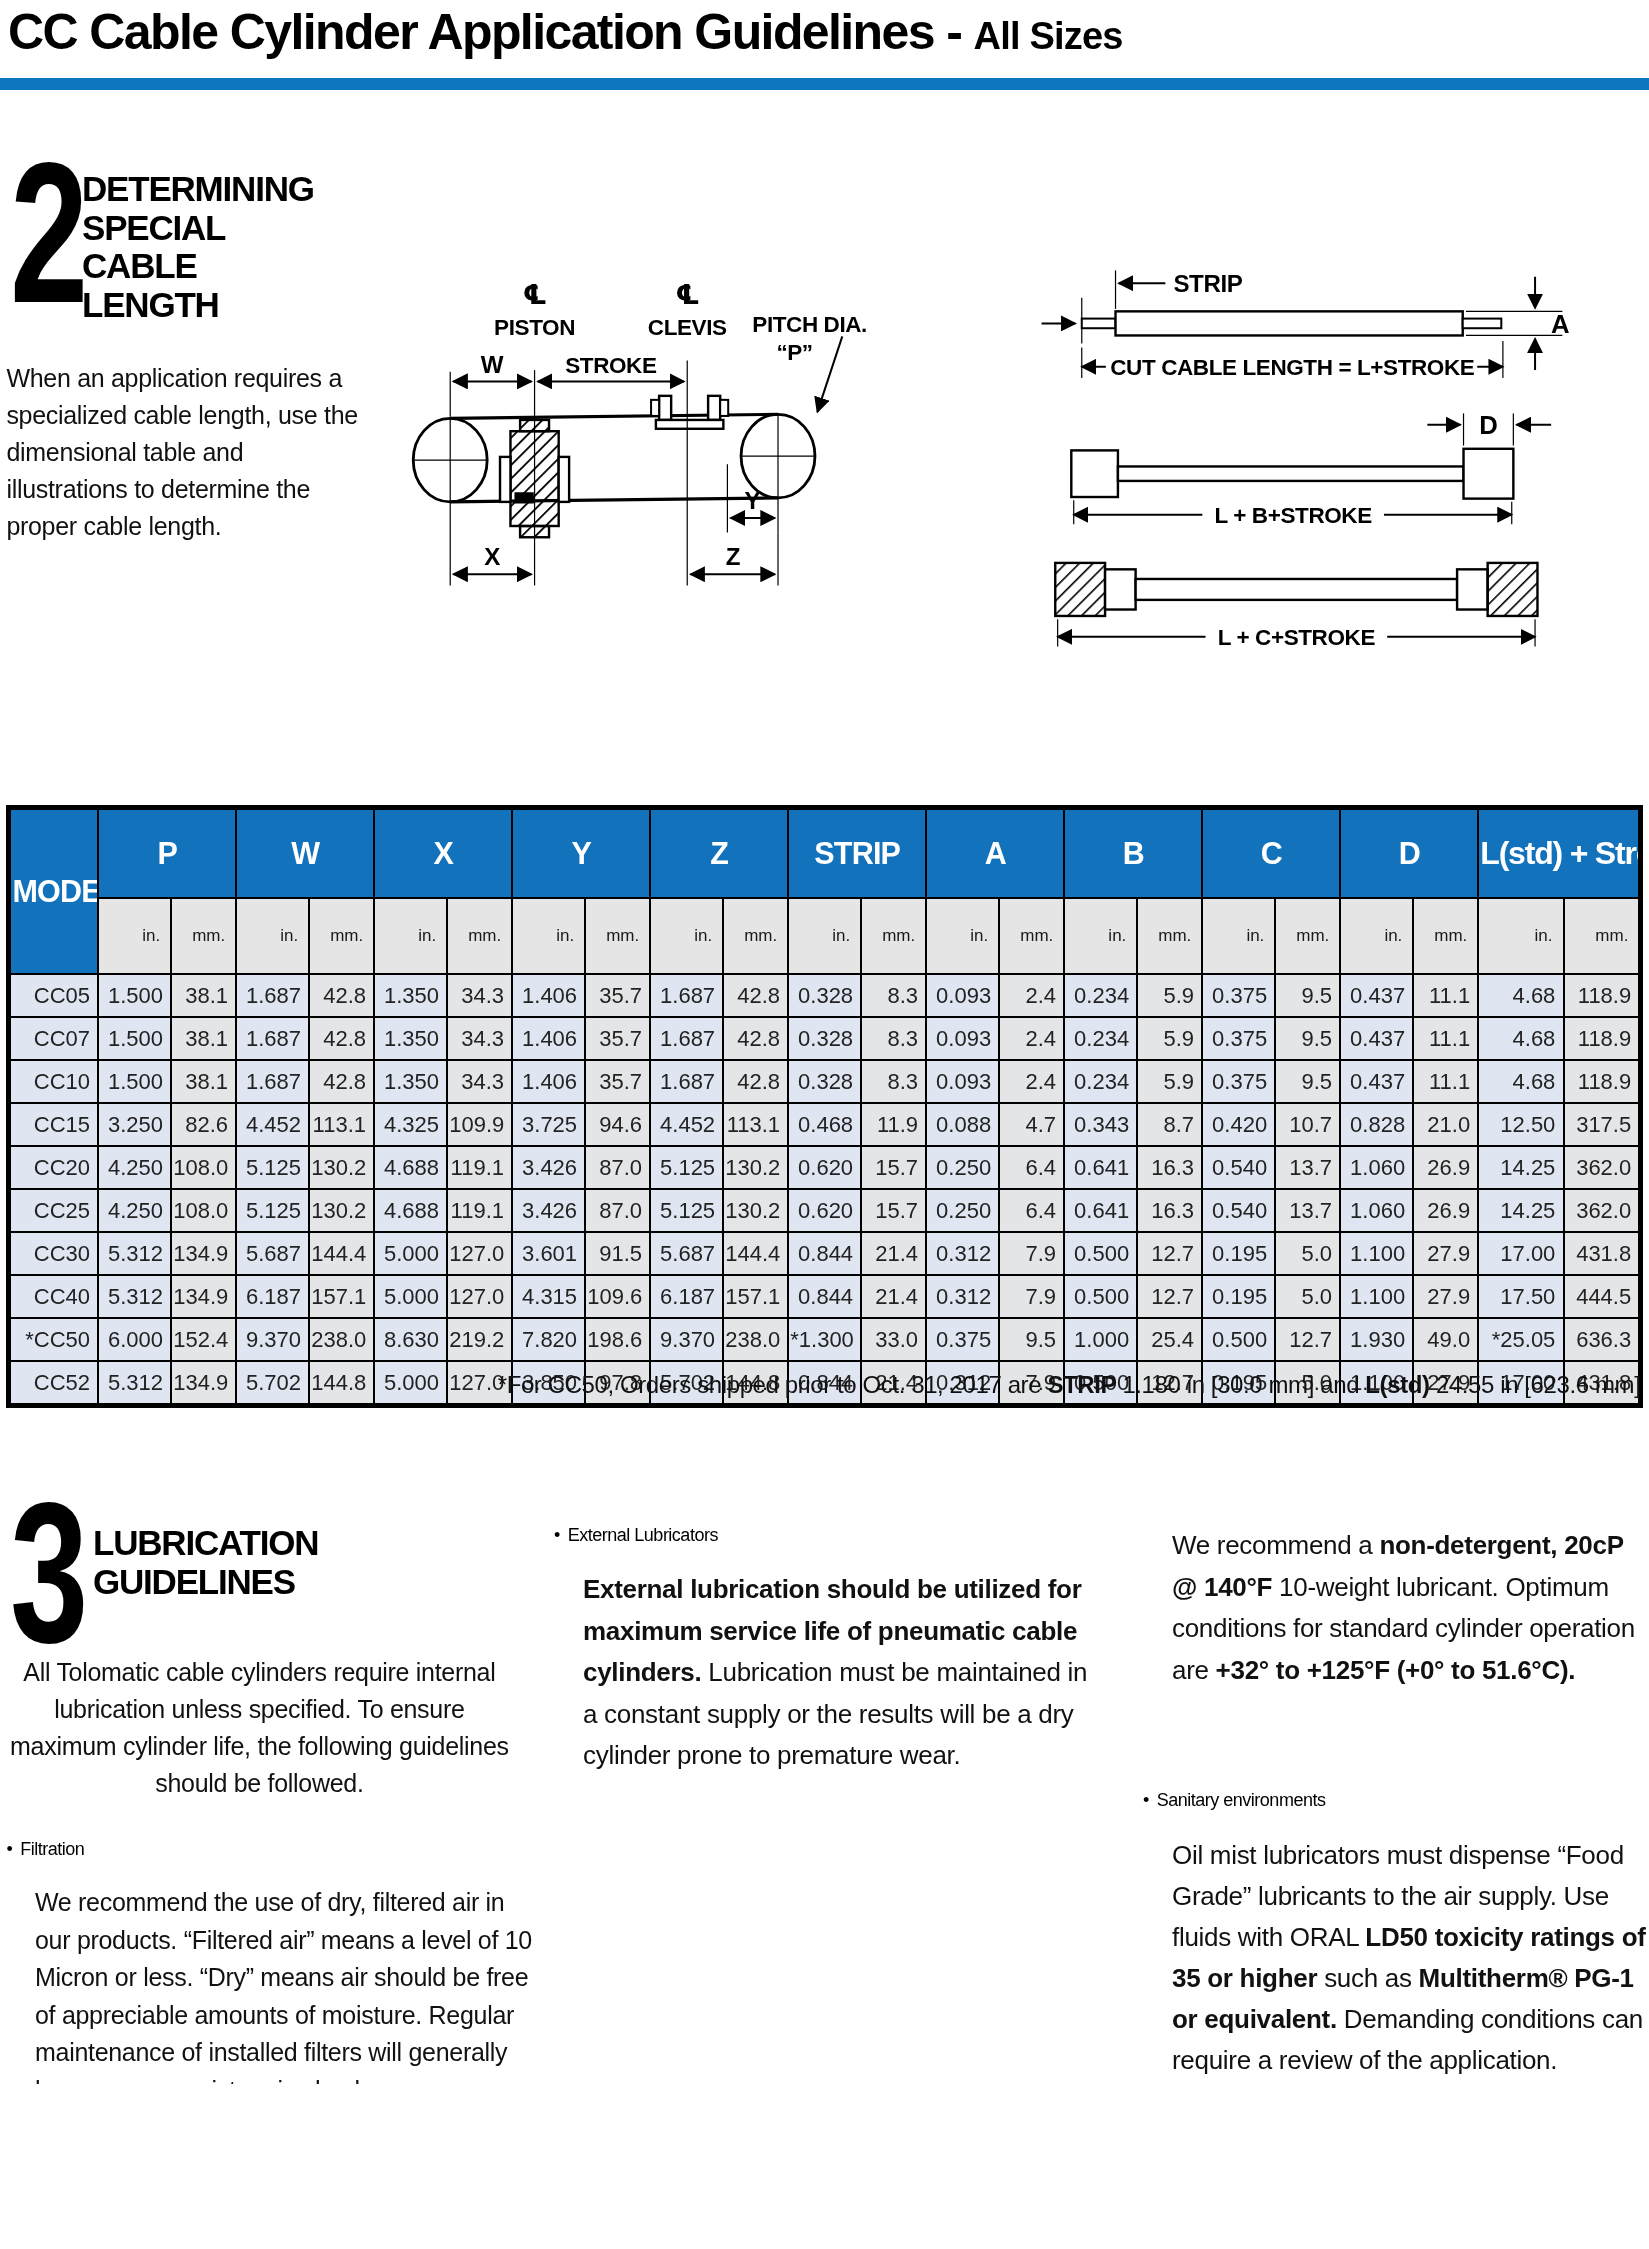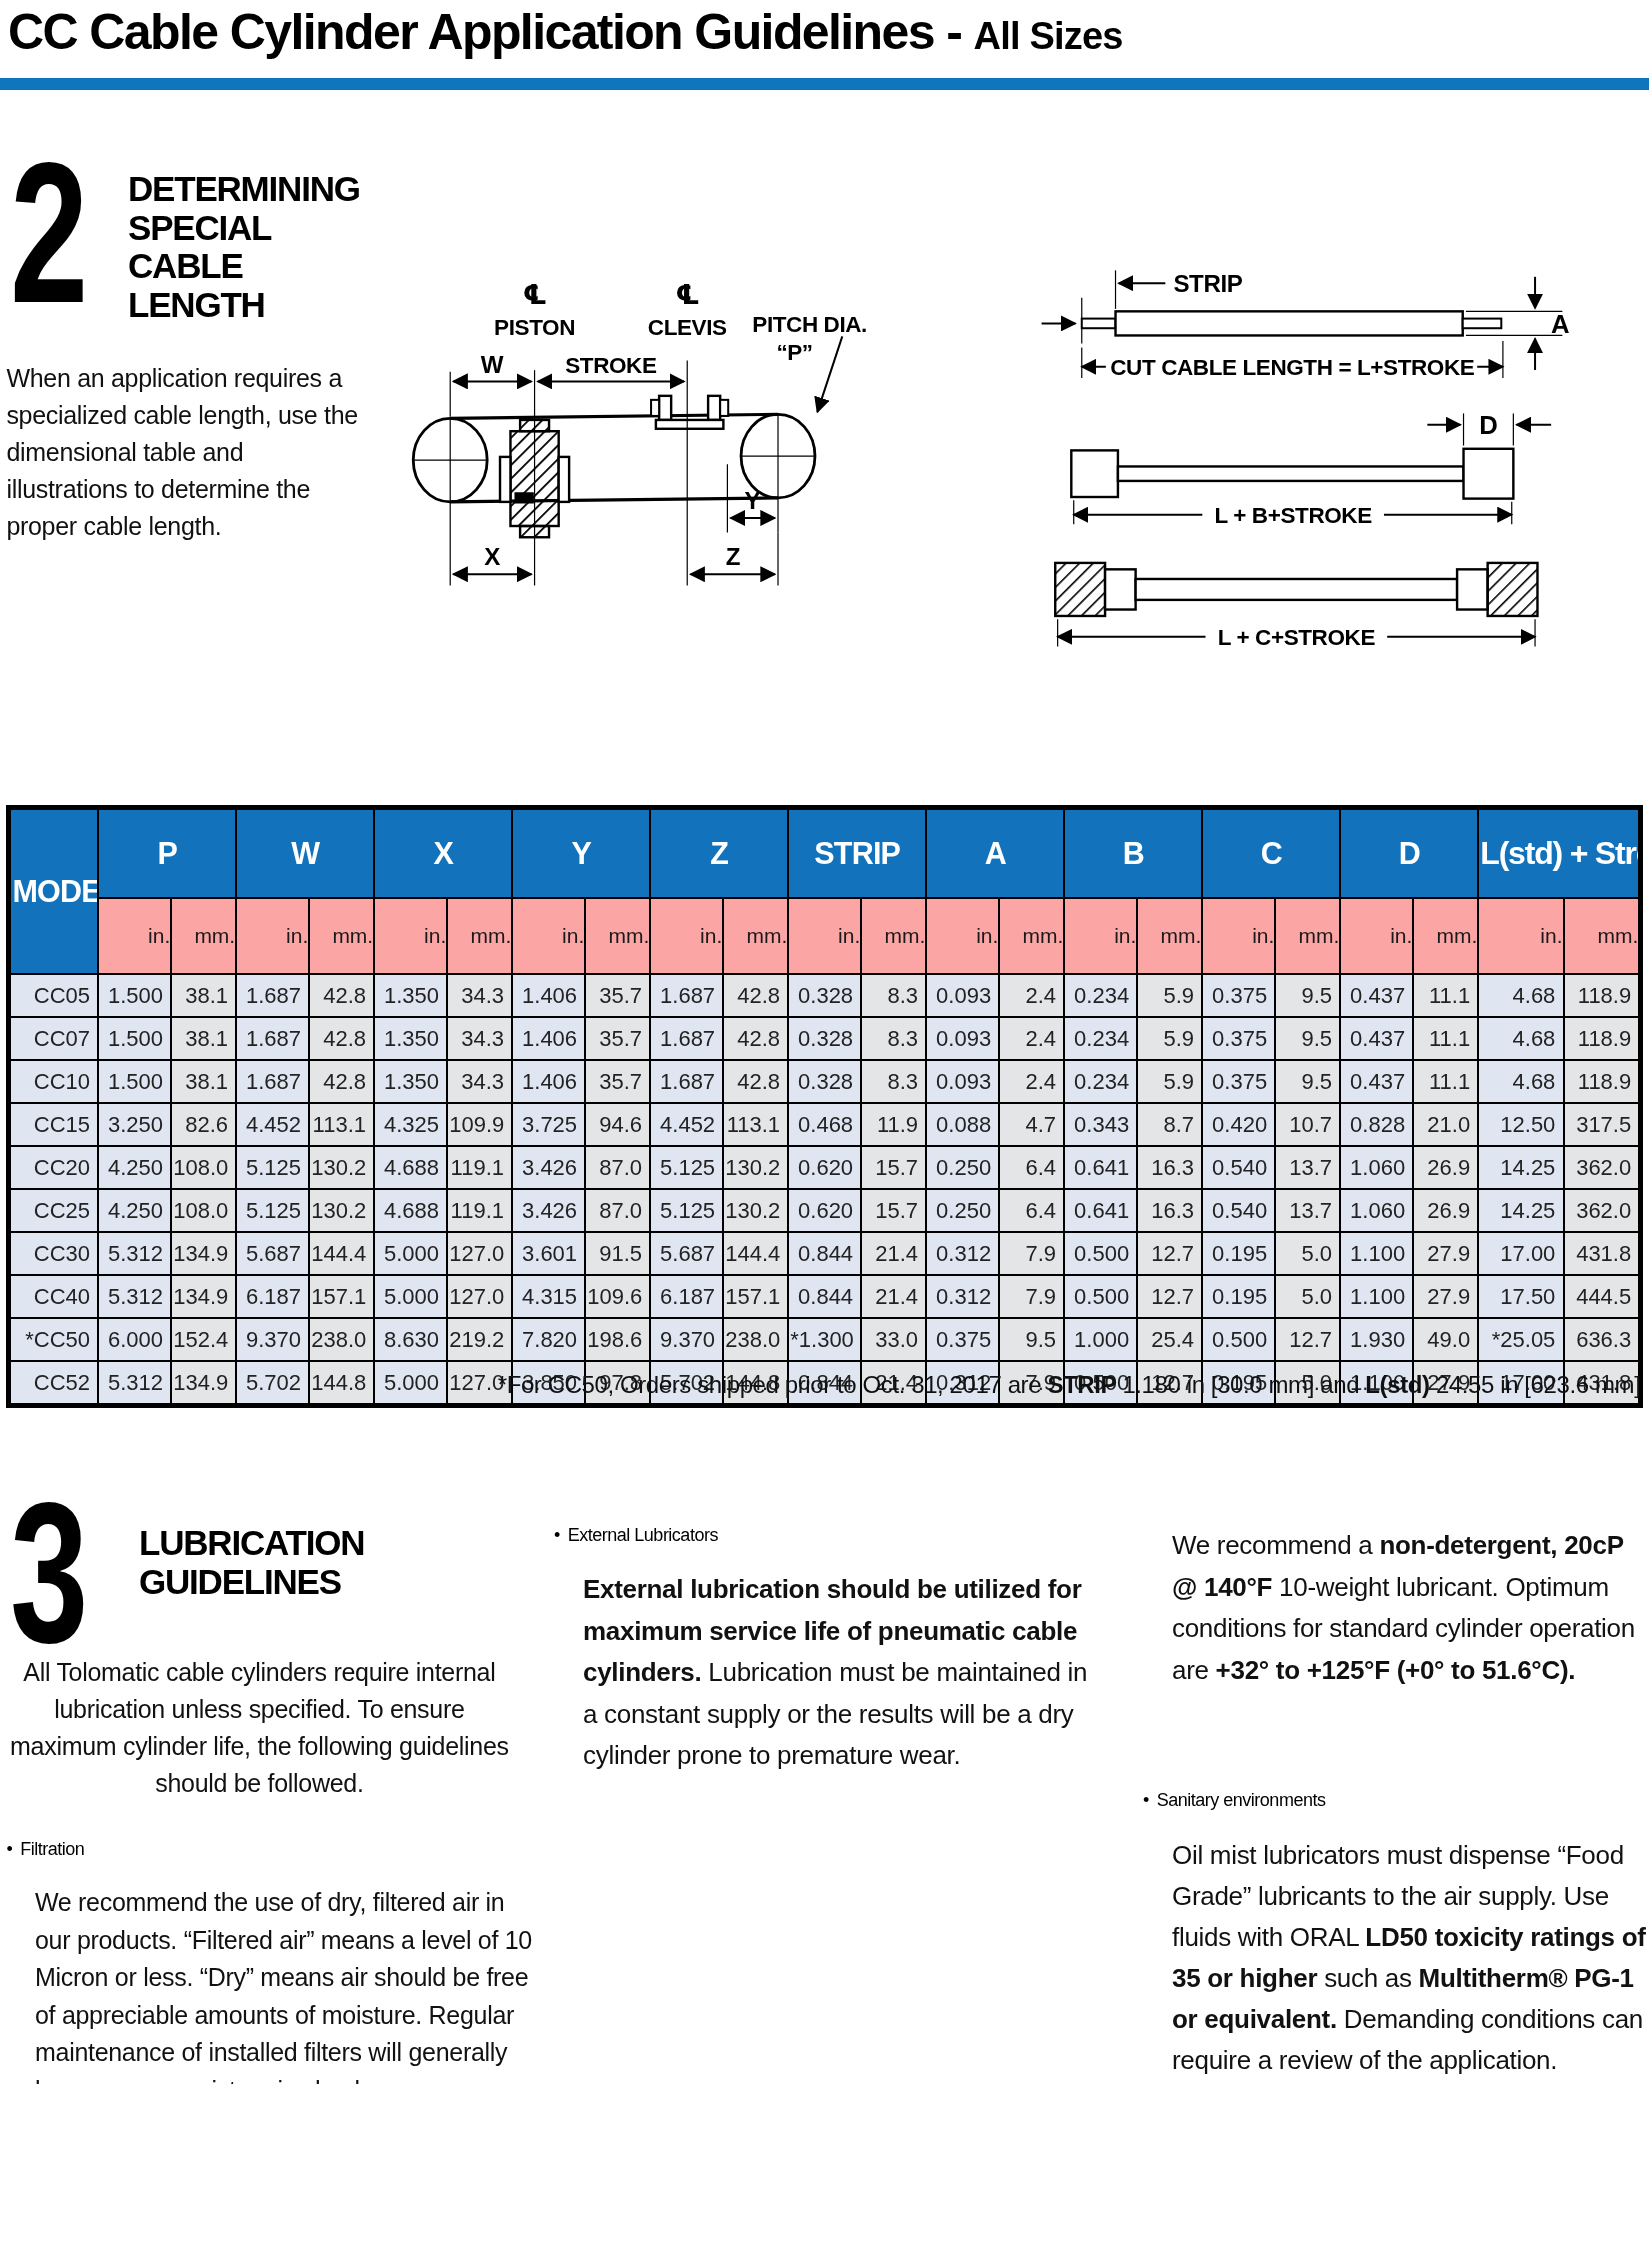--- a/index.html
+++ b/index.html
@@ -18,21 +18,21 @@
 
   
   .big-num {
     position:absolute; font-weight:900; font-size:201px; line-height:0.82;
     letter-spacing:-6.4px; color:#000; transform:scaleX(0.70); transform-origin:left top;
   }
   #num2 { left:9.6px; top:151px; }
   #num3 { left:9.6px; top:1491px; }
   .sec-heading {
     position:absolute; font-weight:800; font-size:35px; line-height:1.1;
-    letter-spacing:-1.2px; color:#000;margin-left:46px;
+    letter-spacing:-1.2px; color:#000;
   }
   #heading2 { left:82px; top:170px; }
   #heading3 { left:93px; top:1524px; }
 
   
   .para { position:absolute; font-size:25px; line-height:1.48; letter-spacing:-0.3px; color:#111; }
   #sec2-intro { left:6.4px; top:360px; width:363px; }
   #sec3-intro { left:6.4px; top:1654px; width:506px;text-align:center; }
   .bullet-title { position:absolute; font-size:18px; font-weight:normal; letter-spacing:-0.5px; color:#000; }
   .bullet-title .dot { margin-right:8px; }
@@ -62,22 +62,22 @@
   #dim-table thead tr.grp-row th {
     background:#1273bc; color:#fff; font-size:30.5px; font-weight:bold;
     height:85px; text-align:center; letter-spacing:-0.8px;
   }
   #dim-table thead tr.grp-row th.last-grp { font-size:32px; letter-spacing:-1.2px; }
   #dim-table th.model-h {
     background:#1273bc; color:#fff; font-size:30px; font-weight:bold;
     text-align:center; letter-spacing:-0.8px;
   }
   #dim-table thead tr.unit-row th {
-    background:#fca5a5; color:#1a1a1a; font-size:21px; font-weight:normal;
-    height:72px; text-align:right; padding-right:0; vertical-align:middle;
+    background:#e5e5e5; color:#1a1a1a; font-size:17px; font-weight:normal;
+    height:72px; text-align:right; padding-right:10px; vertical-align:middle;
   }
   #dim-table tbody td {
     font-size:22px; height:39px; text-align:right; padding-right:7.2px; color:#222;
   }
   #dim-table td.model { background:#dfe5f1; }
   #dim-table td.in    { background:#dfe5f1; }
   #dim-table td.mm    { background:#e4e5e7; }
 
   .footnote {
     position:absolute; right:9.6px; top:1371px; font-size:24px; letter-spacing:-0.4px; color:#111;

